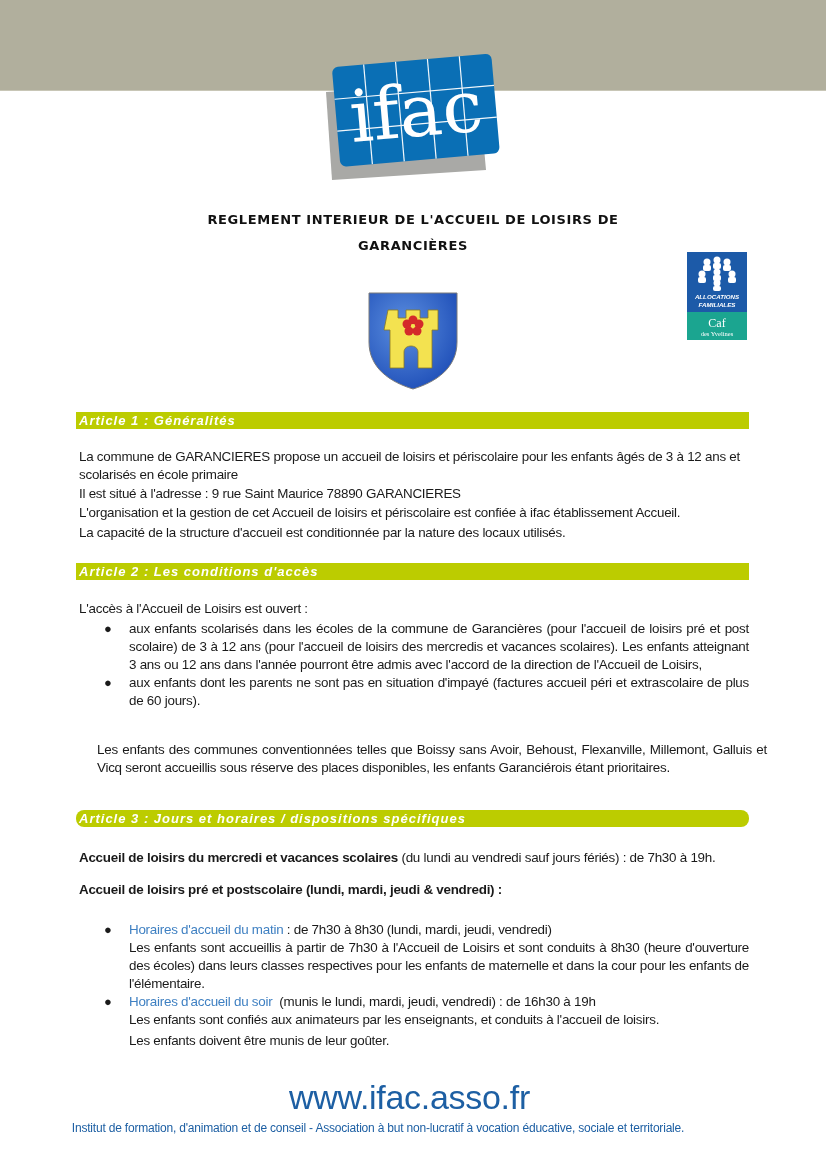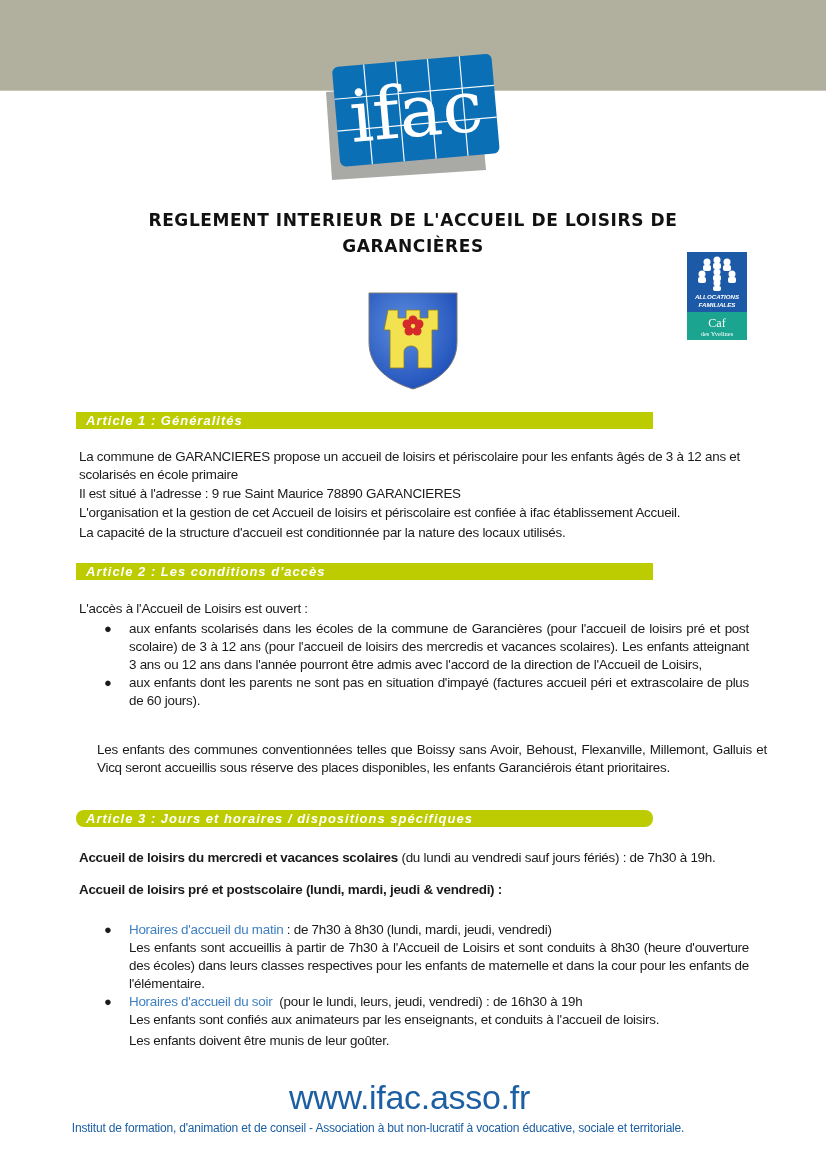--- a/index.html
+++ b/index.html
@@ -8,32 +8,32 @@
     background: #ffffff; color: #1a1a1a;
     font-family: "Liberation Sans", sans-serif;
   }
   .top-band {
     position: absolute; left: 0; top: 0; width: 826px; height: 90px;
     background: #b1af9d; border-bottom: 1px solid #c8c6b6;
   }
   .logo { position: absolute; left: 318px; top: 52px; width: 190px; height: 130px; }
   .title {
     position: absolute; left: 100px; width: 626px; top: 207px; text-align: center;
-    font-family: "DejaVu Sans", sans-serif; font-weight: bold; font-size: 17px;
+    font-family: "DejaVu Sans", sans-serif; font-weight: bold; font-size: 13px;
     line-height: 26px; letter-spacing: 0.6px; color: #111;
   }
   .title div { margin: 0; }
   .caf { position: absolute; left: 687px; top: 252px; width: 60px; height: 88px; }
   .crest { position: absolute; left: 366px; top: 290px; width: 94px; height: 100px; }
 
   .article-bar {
-    position: absolute; left: 76px; width: 577px; height: 17px;
+    position: absolute; left: 76px; width: 673px; height: 17px;
     background: #bccc00; color: #fff;
     font-family: "Liberation Sans", sans-serif; font-weight: bold; font-style: italic;
-    font-size: 13px; letter-spacing: 1px; line-height: 17px; padding-left: 10px;
+    font-size: 13px; letter-spacing: 1px; line-height: 17px; padding-left: 3px;
     box-sizing: border-box;
   }
   .txt {
     position: absolute; left: 79px; width: 670px;
     font-family: "Liberation Sans", sans-serif; font-size: 13.4px; line-height: 18px;
     color: #1a1a1a; letter-spacing: -0.25px;
   }
   .justify { text-align: justify; margin-left: 18px; }
   .bullet-list { position: absolute; left: 79px; width: 670px; margin: 0; padding: 0; list-style: none; }
   .bullet-list li {
@@ -148,20 +148,20 @@
   <span class="u">Accueil de loisirs pré et postscolaire (lundi, mardi, jeudi &amp; vendredi) :</span>
 </div>
 <ul class="bullet-list" style="top:921px;">
   <li>
     <span class="dot">●</span>
     <span class="blue">Horaires d'accueil du matin</span><span> : de 7h30 à 8h30 (lundi, mardi, jeudi, vendredi)</span><br>
     <span>Les enfants sont accueillis à partir de 7h30 à l'Accueil de Loisirs et sont conduits à 8h30 (heure d'ouverture des écoles) dans leurs classes respectives pour les enfants de maternelle et dans la cour pour les enfants de l'élémentaire.</span>
   </li>
   <li style="text-align:left;">
     <span class="dot">●</span>
-    <span class="blue">Horaires d'accueil du soir</span><span style="white-space:pre;">  (pour le lundi, leurs, jeudi, vendredi) : de 16h30 à 19h</span><br>
+    <span class="blue">Horaires d'accueil du soir</span><span style="white-space:pre;">  (munis le lundi, mardi, jeudi, vendredi) : de 16h30 à 19h</span><br>
     <span>Les enfants sont confiés aux animateurs par les enseignants, et conduits à l'accueil de loisirs.</span><br>
     <span style="display:inline-block;margin-top:3px;">Les enfants doivent être munis de leur goûter.</span>
   </li>
 </ul>
 
 <div class="footer-url">www.ifac.asso.fr</div>
 <div class="footer-tag">Institut de formation, d'animation et de conseil - Association à but non-lucratif à vocation éducative, sociale et territoriale.</div>
 
 </body></html>

